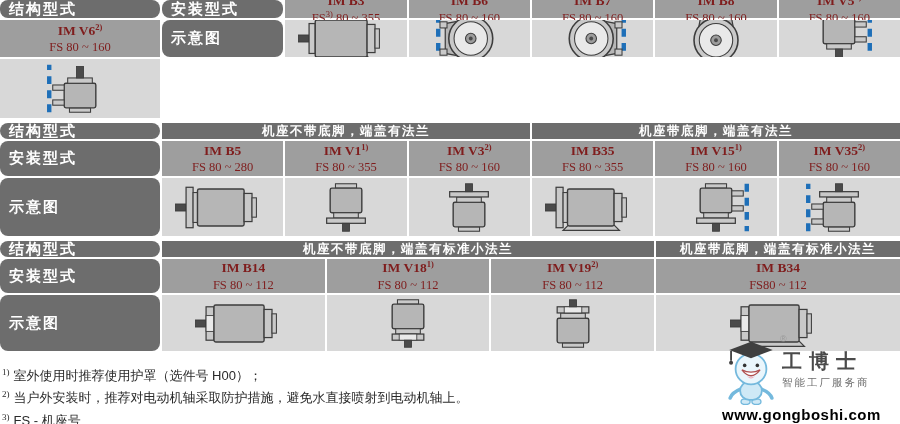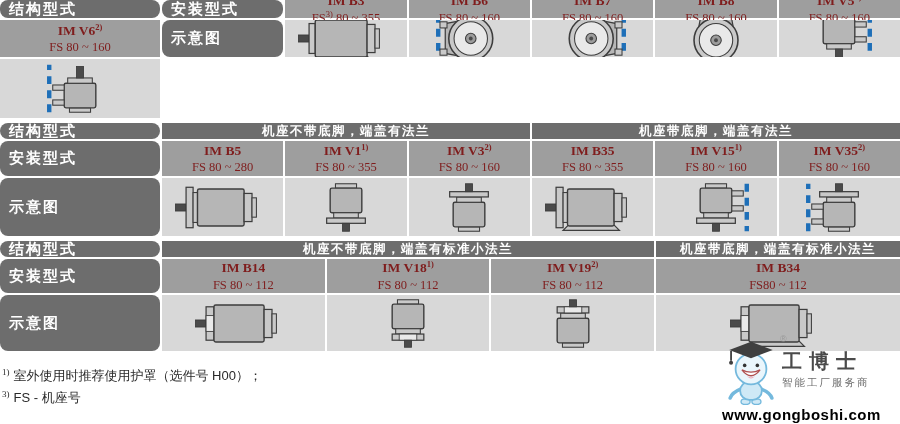--- a/index.html
+++ b/index.html
@@ -326,20 +326,21 @@
               <rect x="25" y="9" width="57" height="42" rx="2" fill="#b6b6b6" stroke="#3d3d3d" stroke-width="1.6"></rect>
               <rect x="82" y="14" width="9" height="32" fill="#c9c9c9" stroke="#3d3d3d" stroke-width="1.4"></rect>
               <rect x="91" y="19" width="5" height="22" fill="#c9c9c9" stroke="#3d3d3d" stroke-width="1.2"></rect>
             </svg>
           </div>
         </div>
       </div>
     </div>
   <div class="footnotes" id="footnotes">
       <div class="footnote"><sup>1)</sup><span>室外使用时推荐使用护罩（选件号 H00）；</span></div>
+      <div class="footnote"><sup>2)</sup><span>当户外安装时，推荐对电动机轴采取防护措施，避免水直接喷射到电动机轴上。</span></div>
       <div class="footnote"><sup>3)</sup><span>FS - 机座号</span></div>
     </div>
 
   <div class="watermark">
     <svg class="wm-mascot" viewBox="0 0 64 80" width="58" height="74">
       <path d="M21,62 Q11,66 9,72" stroke="#74b9dd" stroke-width="4" fill="none" stroke-linecap="round"></path>
       <path d="M43,62 Q53,66 55,72" stroke="#74b9dd" stroke-width="4" fill="none" stroke-linecap="round"></path>
       <ellipse cx="26" cy="76" rx="5" ry="3" fill="#cfe9f6" stroke="#74b9dd" stroke-width="1.5"></ellipse>
       <ellipse cx="38" cy="76" rx="5" ry="3" fill="#cfe9f6" stroke="#74b9dd" stroke-width="1.5"></ellipse>
       <rect x="20" y="54" width="24" height="20" rx="10" fill="#cfe9f6" stroke="#74b9dd" stroke-width="2"></rect>

